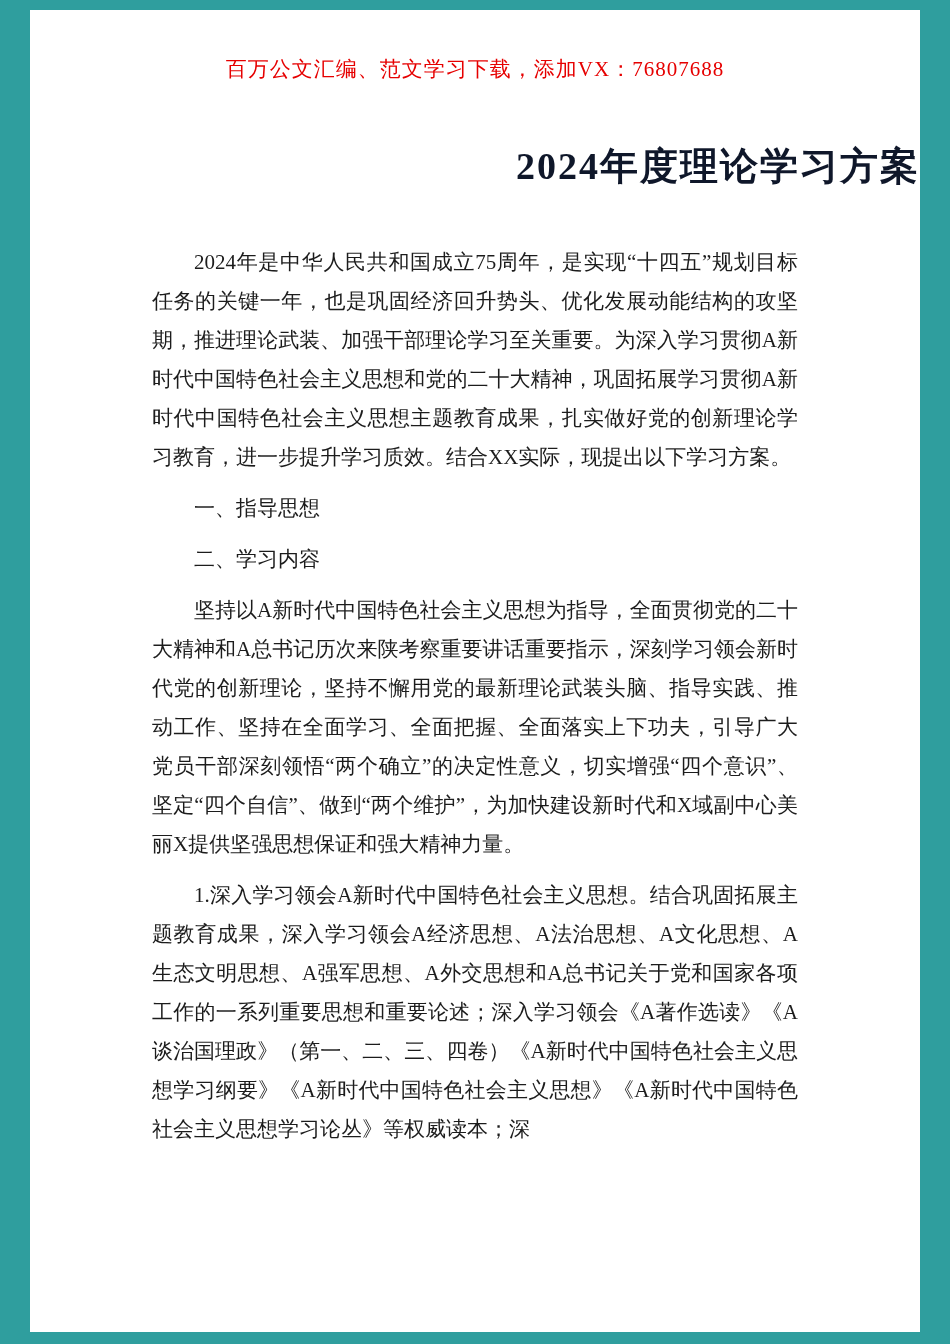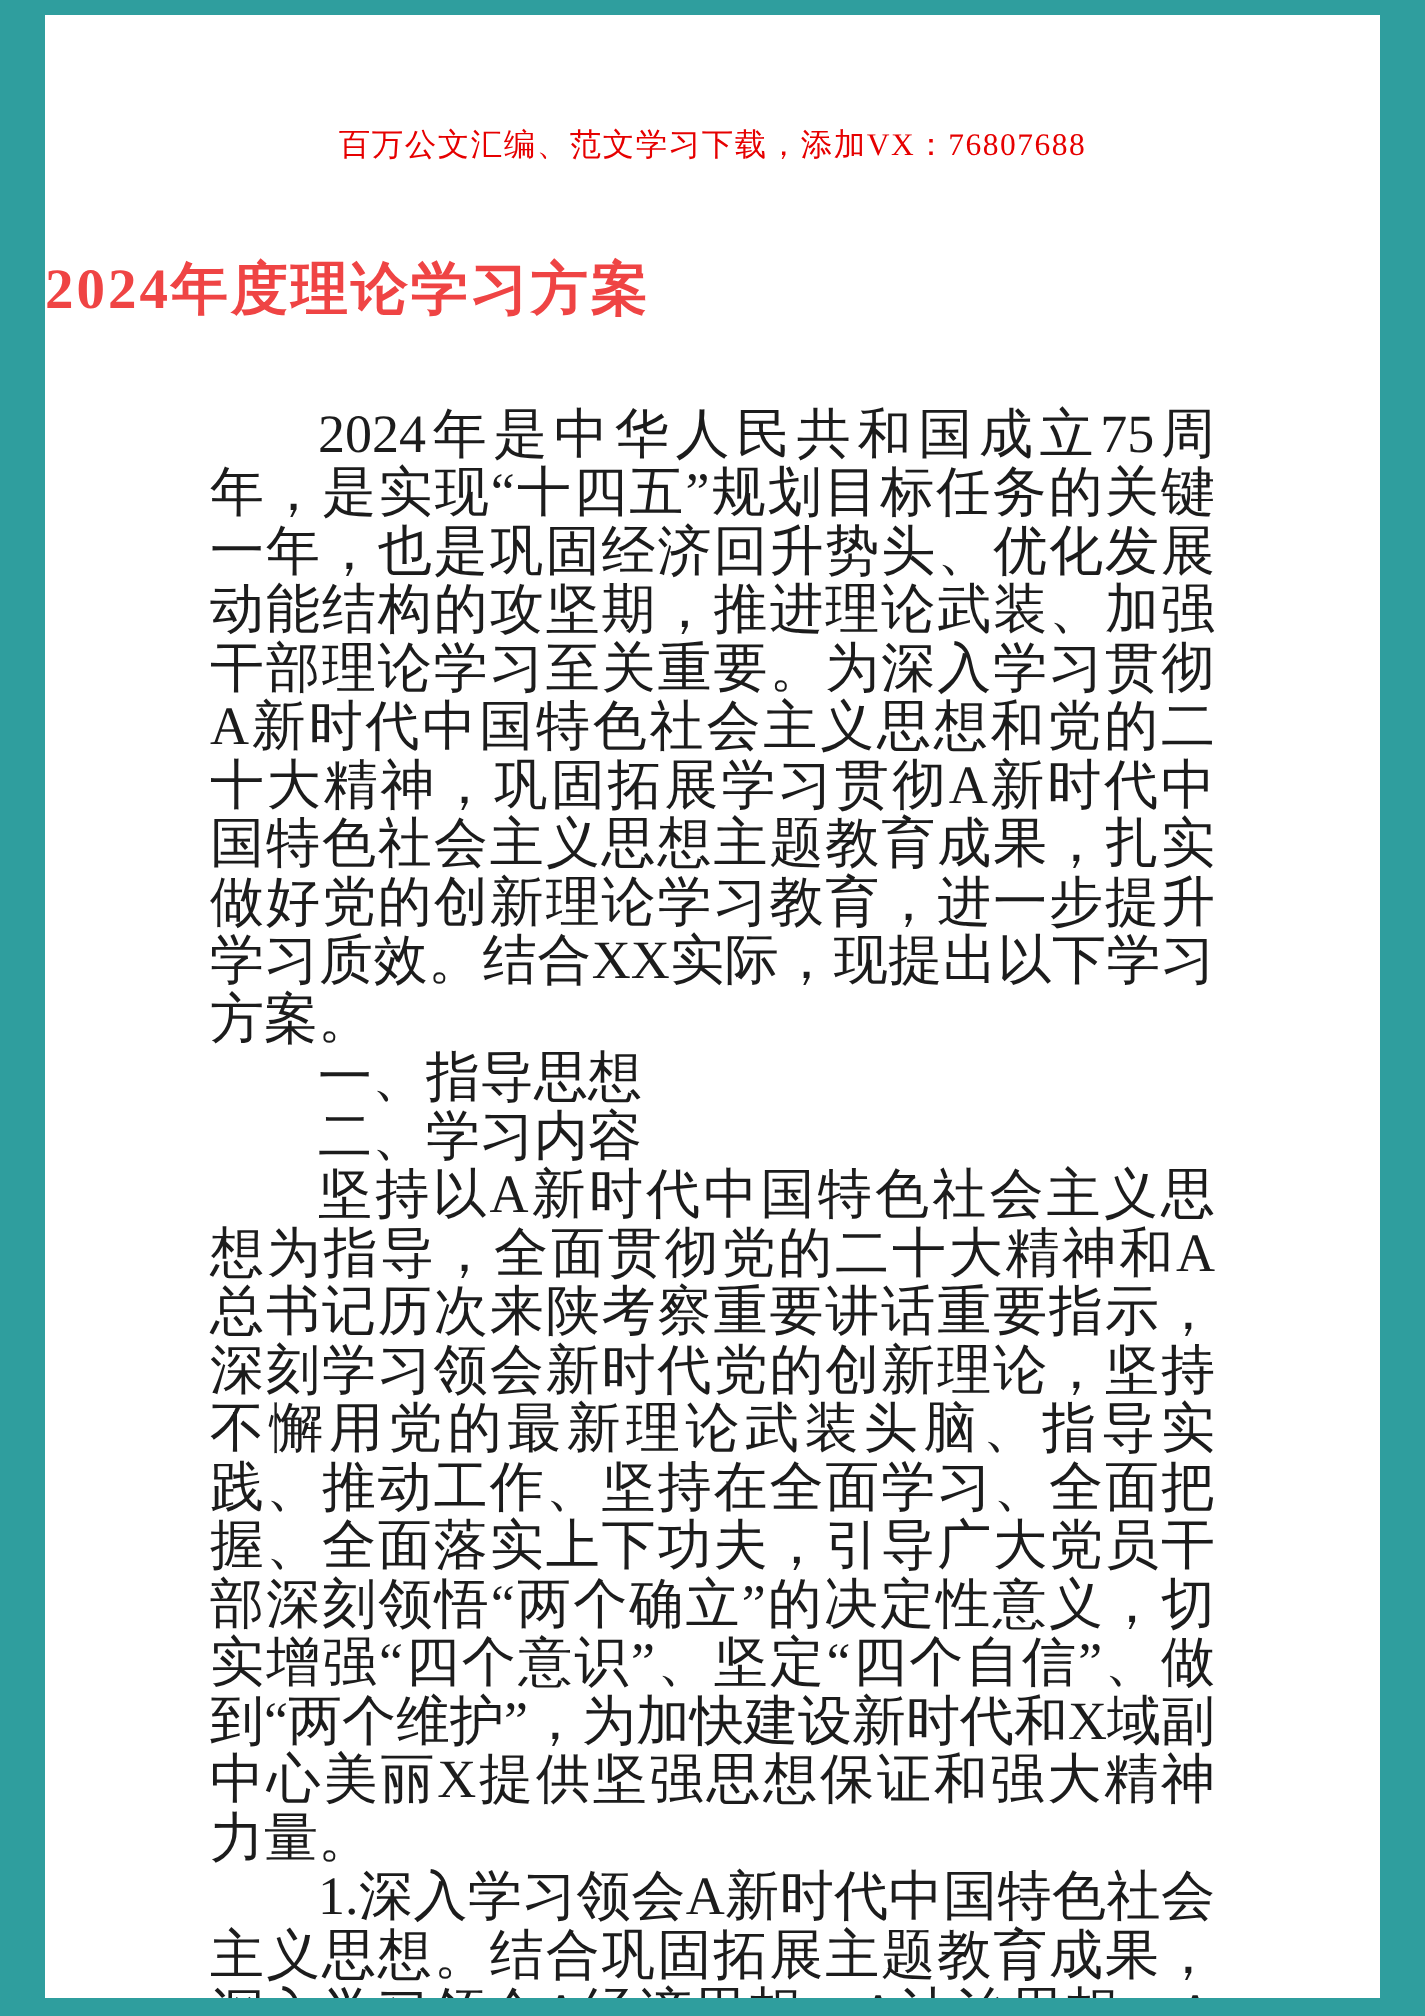--- a/index.html
+++ b/index.html
@@ -12,46 +12,46 @@
     font-family: "Liberation Serif", "DejaVu Serif", serif;
   }
   .page {
     position: absolute;
     top: 10px;
     left: 30px;
     right: 30px;
     bottom: 12px;
     background: #ffffff;
     overflow: hidden;
-    padding-top: 72px;
+    padding-top: 45px;
   }
   .notice {
     text-align: center;
     color: #e60000;
     font-size: 21px;
     line-height: 28px;
     font-weight: normal;
     letter-spacing: 1px;
   }
   .title {
     margin: 58px 0 0 0;
-    text-align: left;
+    text-align: right;
     font-size: 38px;
     line-height: 50px;
     font-weight: bold;
-    color: #ef4444;
+    color: #0f172a;
     letter-spacing: 2px;
   }
   .content {
     margin-top: 52px;
     padding: 0 110px;
   }
   .para {
-    margin: 0;
-    font-size: 36px;
+    margin: 12px;
+    font-size: 21px;
     line-height: 39px;
     color: #1c1c1c;
     text-align: justify;
     text-justify: inter-ideograph;
     text-indent: 2em;
     word-break: break-all;
   }
   .heading {
     font-weight: normal;
     font-family: Liberation Serif, serif;

